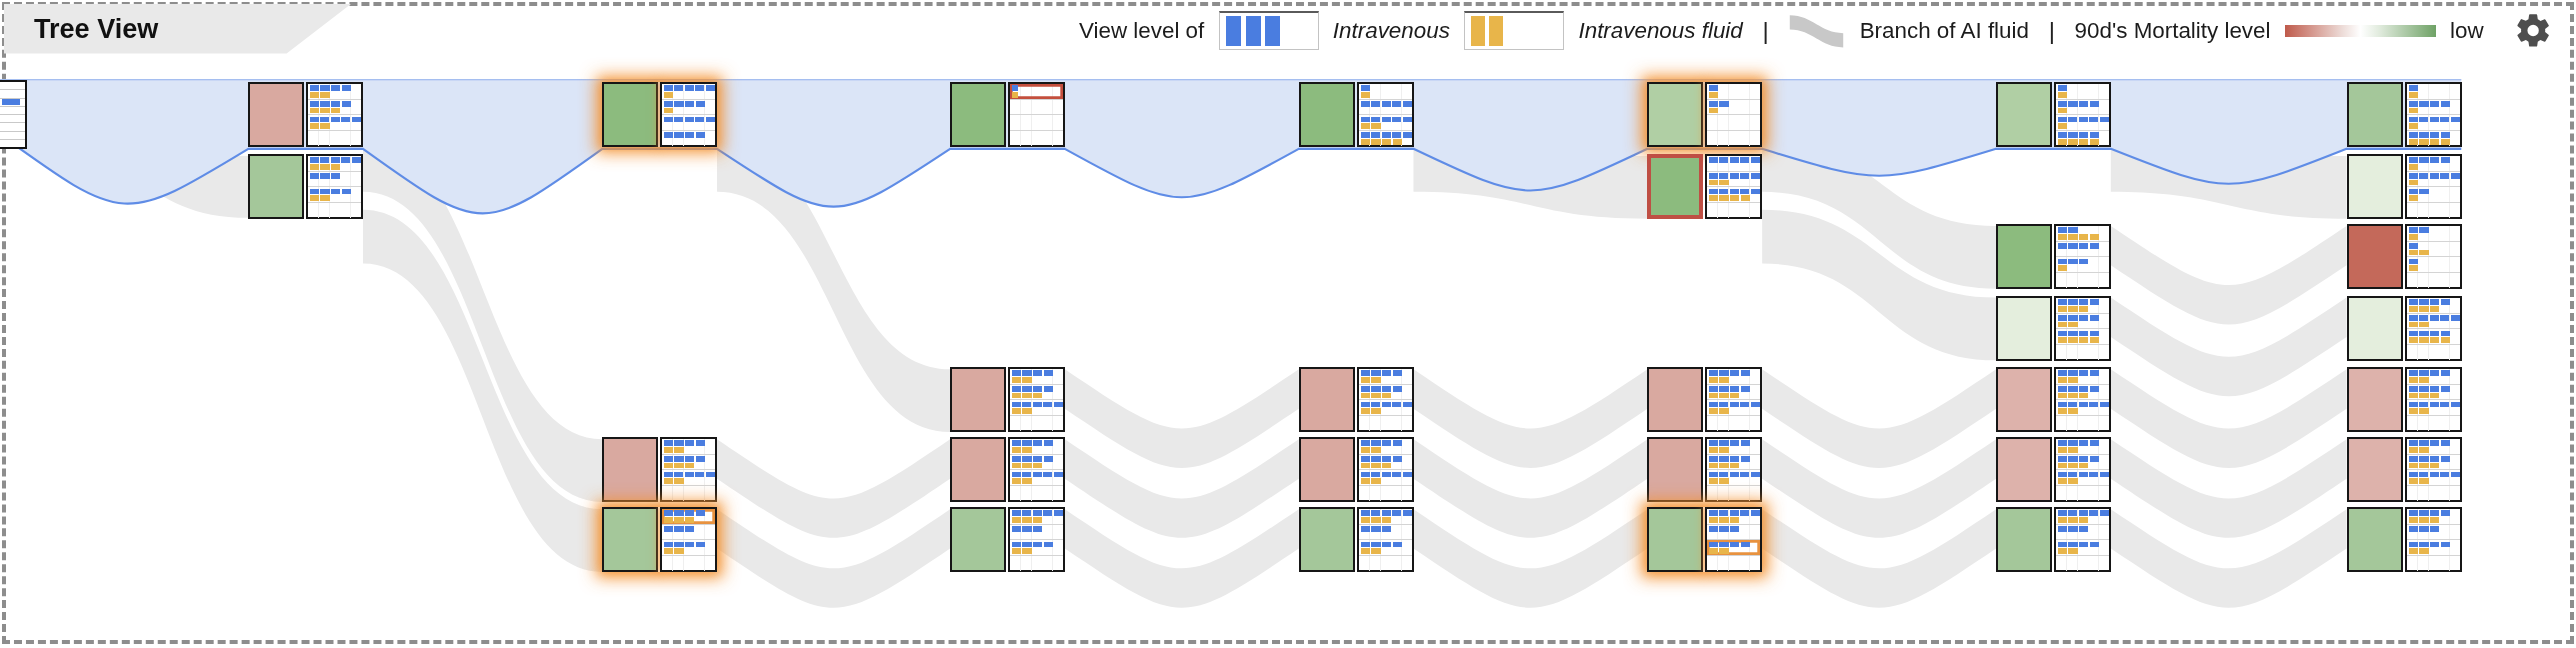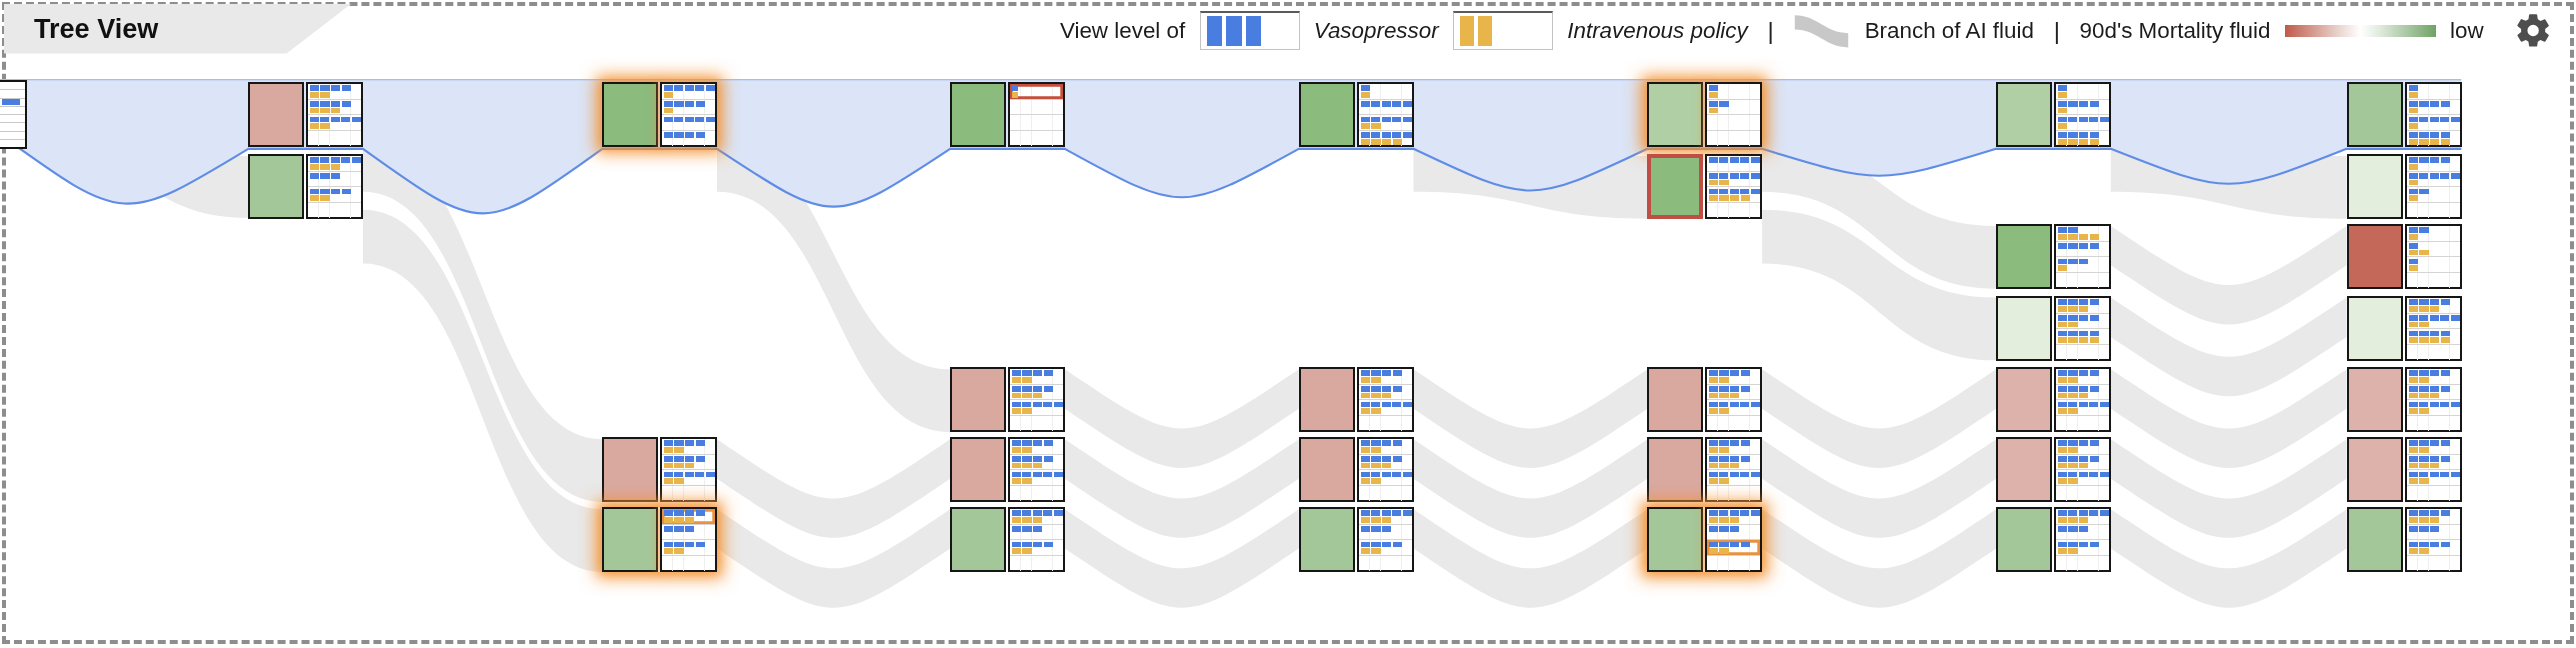--- a/index.html
+++ b/index.html
@@ -1460,32 +1460,32 @@
   <span>Tree View</span>
 </div>
 
 <div class="legend">
   <span>View level of</span>
   <span class="lg-box">
     <i class="vb" style="background:#4a7de0"></i>
       <i class="vb" style="background:#4a7de0"></i>
       <i class="vb" style="background:#4a7de0"></i>
   </span>
-  <span class="it">Vasopressor</span>
+  <span class="it">Intravenous</span>
   <span class="lg-box">
     <i class="vb" style="background:#e8b54a;width:13.4px"></i>
       <i class="vb" style="background:#e8b54a;width:13.4px"></i>
   </span>
-  <span class="it">Intravenous policy</span>
+  <span class="it">Intravenous fluid</span>
   <span class="divider">|</span>
   <svg width="57" height="45" viewBox="0 0 64 50">
     <path d="M2,8 C28,8 36,28 62,28 L62,44 C36,44 28,24 2,24 Z" fill="#c8c8c8"></path>
   </svg>
   <span>Branch of AI fluid</span>
   <span class="divider">|</span>
-  <span>90d's Mortality fluid</span>
+  <span>90d's Mortality level</span>
   <span class="grad"></span>
   <span>low</span>
   <svg class="gear" width="39" height="39" viewBox="0 0 24 24">
     <path fill="#4e4e4e" d="M19.14,12.94a7.07,7.07,0,0,0,.06-.94,7.07,7.07,0,0,0-.06-.94l2.11-1.65a.5.5,0,0,0,.12-.64l-2-3.46a.5.5,0,0,0-.61-.22l-2.49,1a7.3,7.3,0,0,0-1.63-.94l-.38-2.65A.5.5,0,0,0,13.77,2H9.77a.5.5,0,0,0-.49.42L8.9,5.07a7.3,7.3,0,0,0-1.63.94l-2.49-1a.5.5,0,0,0-.61.22l-2,3.46a.5.5,0,0,0,.12.64L4.4,11.06a7.07,7.07,0,0,0-.06.94,7.07,7.07,0,0,0,.06.94L2.29,14.59a.5.5,0,0,0-.12.64l2,3.46a.5.5,0,0,0,.61.22l2.49-1a7.3,7.3,0,0,0,1.63.94l.38,2.65a.5.5,0,0,0,.49.42h4a.5.5,0,0,0,.49-.42l.38-2.65a7.3,7.3,0,0,0,1.63-.94l2.49,1a.5.5,0,0,0,.61-.22l2-3.46a.5.5,0,0,0-.12-.64ZM11.77,15.5a3.5,3.5,0,1,1,3.5-3.5A3.5,3.5,0,0,1,11.77,15.5Z"></path>
   </svg>
 </div>
 
 
 </body></html>

